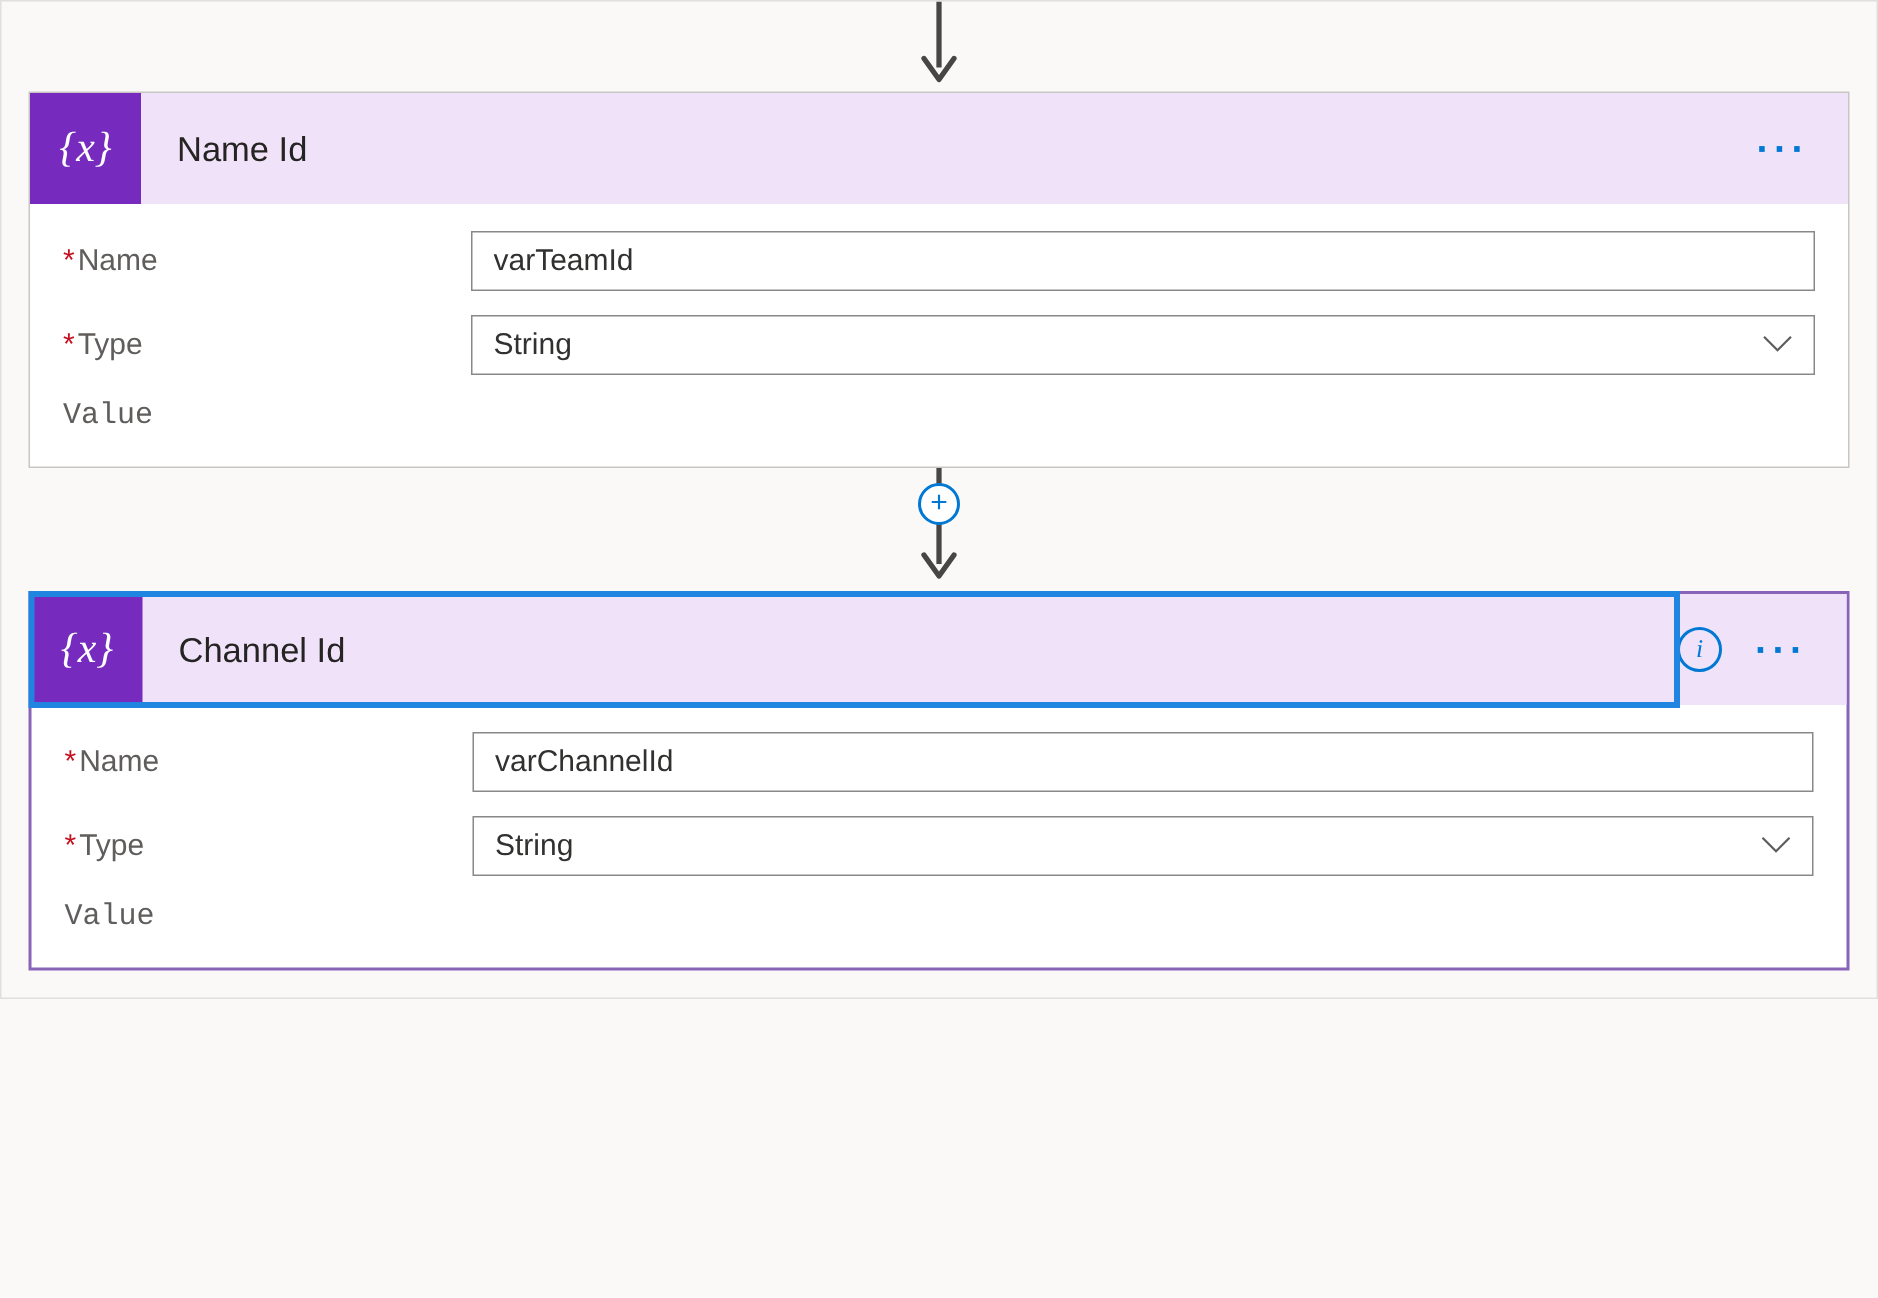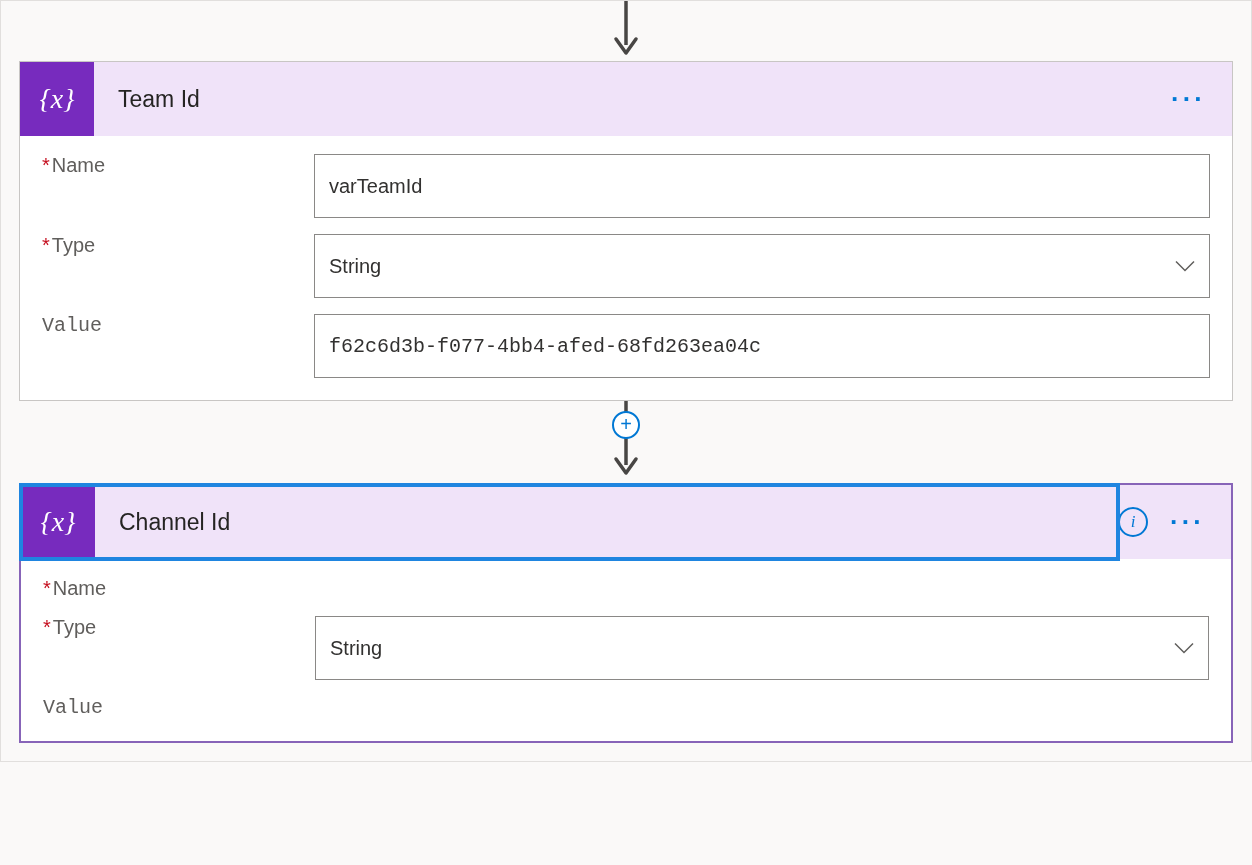--- a/index.html
+++ b/index.html
@@ -125,34 +125,34 @@
     cursor: pointer;
     font-weight: bold;
     line-height: 1;
   }
 
   .card-body {
     padding: 18px 22px 22px 22px;
   }
   .field-row {
     display: flex;
-    align-items: flex-start;
+    align-items: center;
     margin-bottom: 16px;
   }
   .field-row:last-child { margin-bottom: 0; font-family: Liberation Mono, monospace; }
   .field-label {
     width: 272px;
     font-size: 20px;
     color: #605e5c;
     flex-shrink: 0;
   }
   .req { color: #c50f1f; margin-right: 2px; }
   .field-input {
     flex: 1;
-    height: 64px;
+    height: 40px;
     border: 1px solid #8a8886;
     padding: 0 14px;
     font-size: 20px;
     color: #323130;
     font-family: inherit;
     display: flex;
     align-items: center;
     background: #fff;
     position: relative;
   }
@@ -186,21 +186,21 @@
       <path d="M5 38 L15 52 L25 38" fill="none" stroke="#484644" stroke-width="3.5" stroke-linecap="round" stroke-linejoin="round"></path>
     </svg>
   </div>
 
   <div class="card">
     <div class="card-header">
       <div class="card-header-inner">
         <div class="icon-box">
             <span>{x}</span>
           </div>
-        <div class="card-title">Team Id</div>
+        <div class="card-title">Name Id</div>
       </div>
       <div class="header-actions">
         <span class="ellipsis">···</span>
       </div>
     </div>
     <div class="card-body">
       <div class="field-row">
         <div class="field-label"><span class="req">*</span><span>Name</span></div>
         <div class="field-input">
           <input type="text" value="varTeamId" style="">
@@ -212,23 +212,20 @@
           <span>String</span>
           <span class="chevron">
             <svg width="20" height="12" viewBox="0 0 20 12">
                 <path d="M1 1 L10 10 L19 1" fill="none" stroke="#605e5c" stroke-width="1.5"></path>
               </svg>
           </span>
         </div>
       </div>
       <div class="field-row">
         <div class="field-label"><span>Value</span></div>
-        <div class="field-input">
-          <input type="text" value="f62c6d3b-f077-4bb4-afed-68fd263ea04c" style="">
-        </div>
       </div>
     </div>
   </div>
 
   <div class="arrow-down" style="height:82px;">
     <svg width="30" height="82" viewBox="0 0 30 82">
       <line x1="15" y1="0" x2="15" y2="64" stroke="#484644" stroke-width="3.5"></line>
       <path d="M5 58 L15 72 L25 58" fill="none" stroke="#484644" stroke-width="3.5" stroke-linecap="round" stroke-linejoin="round"></path>
     </svg>
     <div class="add-btn">
@@ -245,20 +242,23 @@
         <div class="card-title">Channel Id</div>
       </div>
       <div class="header-actions">
         <span class="info-icon">i</span>
         <span class="ellipsis">···</span>
       </div>
     </div>
     <div class="card-body">
       <div class="field-row">
         <div class="field-label"><span class="req">*</span><span>Name</span></div>
+        <div class="field-input">
+          <input type="text" value="varChannelId" style="">
+        </div>
       </div>
       <div class="field-row">
         <div class="field-label"><span class="req">*</span><span>Type</span></div>
         <div class="field-input field-select">
           <span>String</span>
           <span class="chevron">
             <svg width="20" height="12" viewBox="0 0 20 12">
                 <path d="M1 1 L10 10 L19 1" fill="none" stroke="#605e5c" stroke-width="1.5"></path>
               </svg>
           </span>

